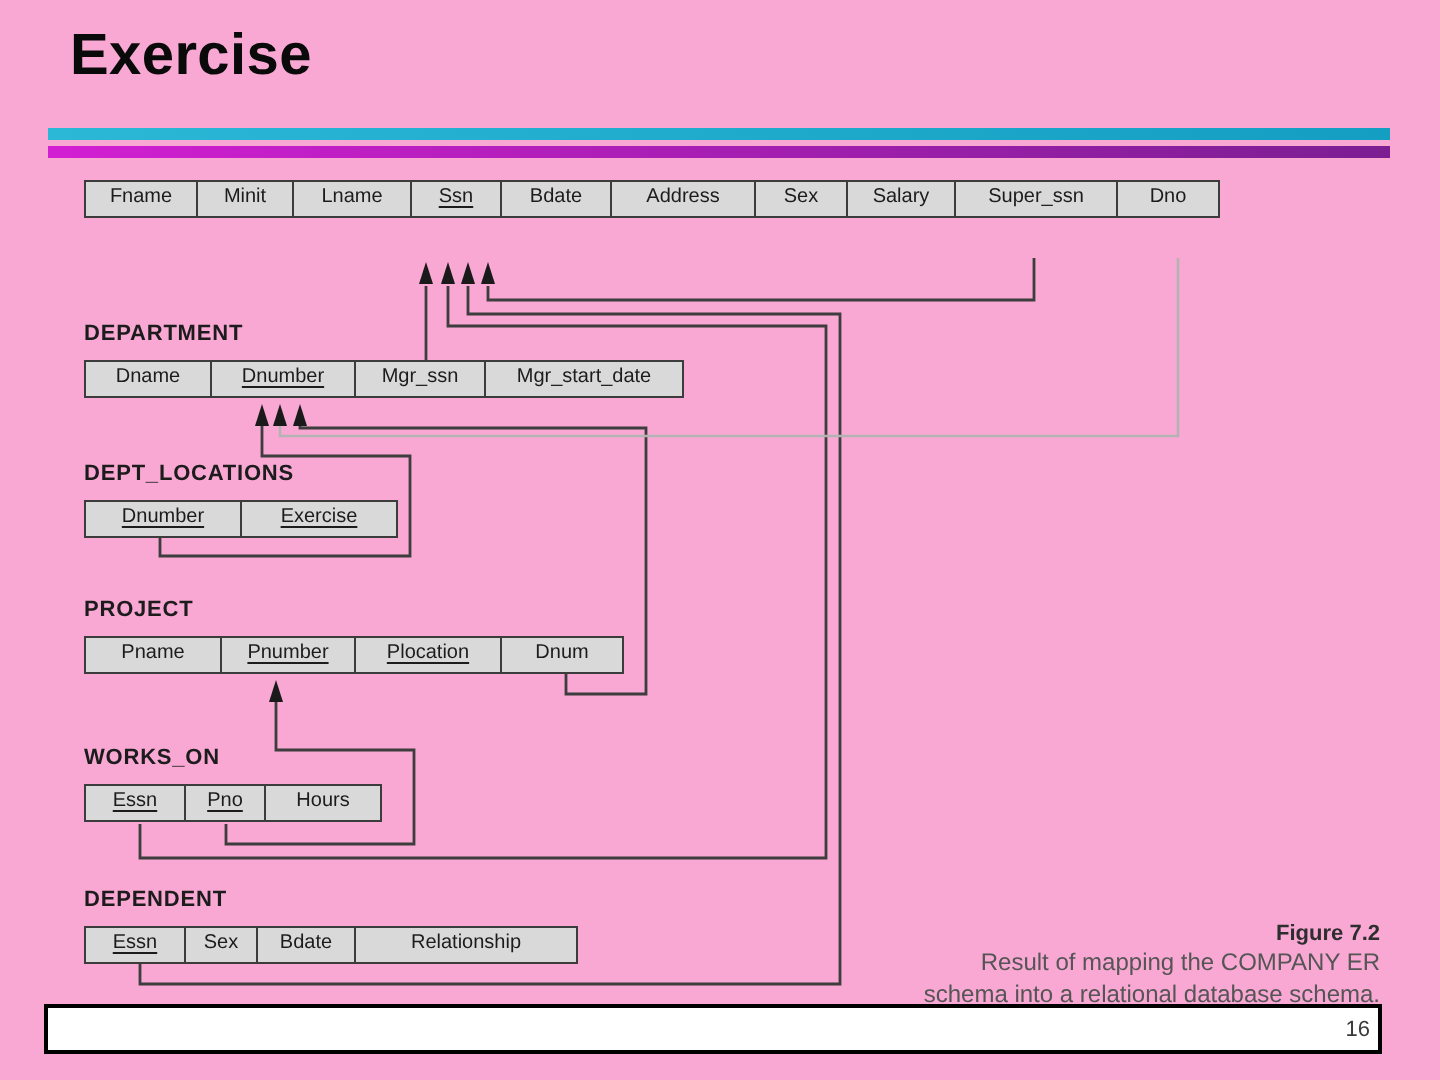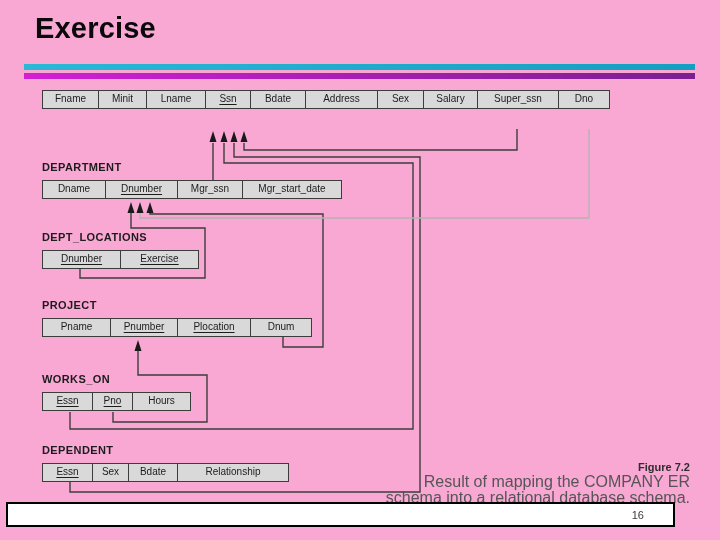--- a/index.html
+++ b/index.html
@@ -26,26 +26,26 @@
   .row{display:flex;border:1.5px solid #3c3c3c;background:var(--cellbg,#d9d9d9);width:max-content;}
   .cell{
     box-sizing:border-box;height:17px;line-height:16px;font-size:10px;color:#1c1c1c;
     text-align:center;border-right:1.5px solid #3c3c3c;overflow:hidden;white-space:nowrap;
   }
   .cell:last-child{border-right:none;}
   .pk{text-decoration:underline;text-underline-offset:2px;}
 
   .fig-caption{position:absolute;right:30px;top:460px;text-align:right;}
   .fig-caption .cap-title{font-size:11px;font-weight:bold;color:#2e2e2e;line-height:14px;}
-  .fig-caption .cap-line{font-size:16px;color:#555;line-height:15.5px;}
+  .fig-caption .cap-line{font-size:12px;color:#555;line-height:15.5px;}
 
   .page-box{
-    position:absolute;left:6px;top:502px;width:669px;height:25px;
+    position:absolute;left:22px;top:502px;width:669px;height:25px;
     box-sizing:border-box;border:2px solid #000;background:#fff;
-    display:flex;align-items:center;justify-content:flex-end;padding-right:29px;
+    display:flex;align-items:center;justify-content:flex-end;padding-right:4px;
   }
   .page-num{font-size:11px;color:#3a3a3a;}
 </style>
 </head>
 <body>
 
 <div class="slide">
 
   <h1 class="title">Exercise</h1>
   <div class="stripe teal"></div>

